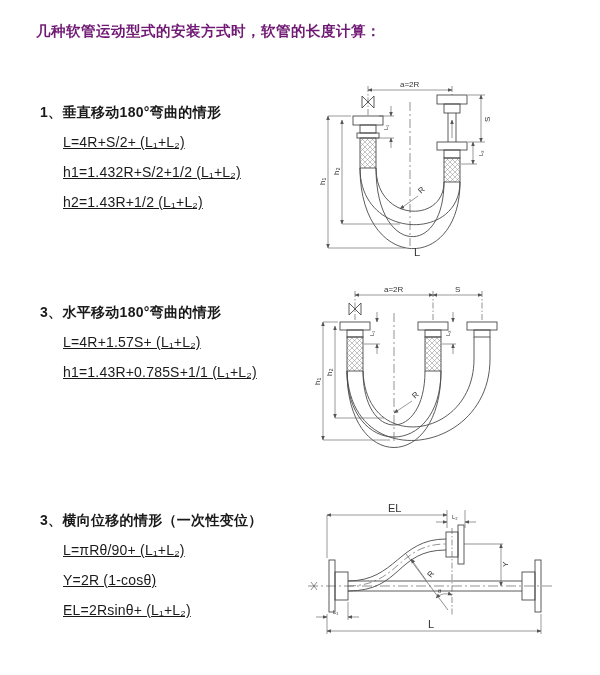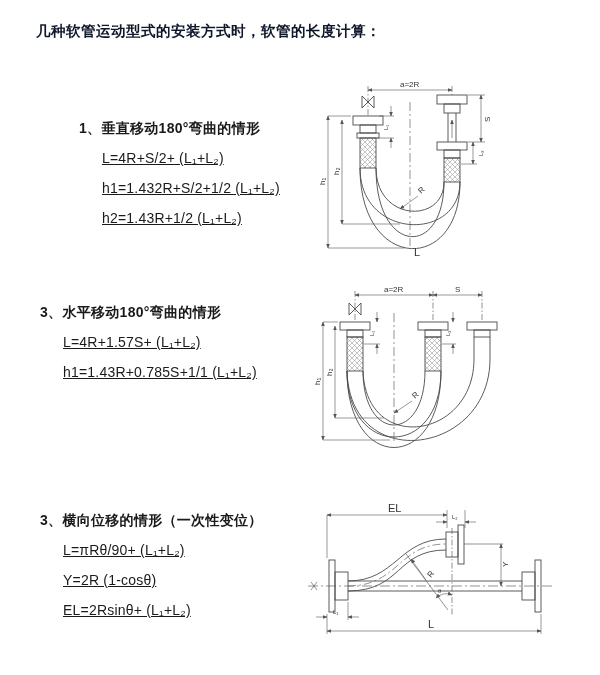--- a/index.html
+++ b/index.html
@@ -4,24 +4,24 @@
 <style>
   html,body{margin:0;padding:0;}
   body{
     width:600px;height:675px;position:relative;overflow:hidden;
     background:#ffffff;color:#111;
     font-family:"Liberation Sans","DejaVu Sans",sans-serif;
   }
   .page{position:absolute;inset:0;}
   .page-title{
     position:absolute;left:36px;top:22px;margin:0;
-    font-size:14.5px;font-weight:bold;letter-spacing:.5px;color:#0f172a;
+    font-size:14.5px;font-weight:bold;letter-spacing:.5px;color:#701a75;
   }
   .sec{position:absolute;left:40px;width:280px;}
-  #sec1{top:120px;margin-left:39px;} #sec2{top:304px;} #sec3{top:512px;}
+  #sec1{top:104px;} #sec2{top:304px;} #sec3{top:512px;}
   .sec-heading{font-size:14px;font-weight:600;color:#1a1a1a;margin:0 0 11px 0;letter-spacing:.3px;}
   .formula{font-size:14px;color:#1a1a1a;margin:0 0 12px 23px;line-height:18px;letter-spacing:.2px;text-decoration:underline;}
   .diag{position:absolute;margin:0;}
   #d1{left:315px;top:72px;width:275px;height:186px;}
   #d2{left:312px;top:283px;width:288px;height:172px;}
   #d3{left:300px;top:498px;width:300px;height:147px;text-align:center;}
   svg{display:block;}
   svg text{font-family:"Liberation Sans","DejaVu Sans",sans-serif;fill:#333;}
   .dimtxt{font-size:8px;}
   .dimtxt-sm{font-size:6px;}

